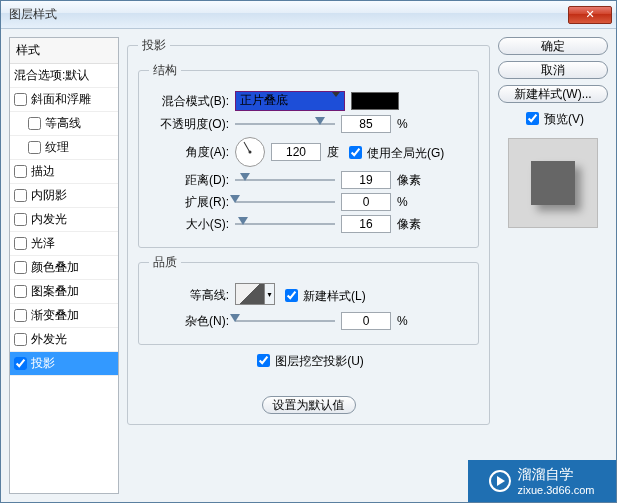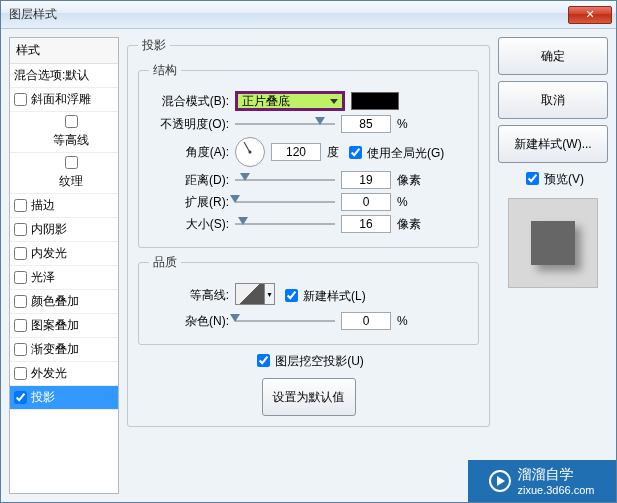--- a/index.html
+++ b/index.html
@@ -51,21 +51,21 @@
     border-bottom: 1px solid #e0e0e0;
     background: #f7f7f7;
   }
   .styles-list .row {
     padding: 3px 4px;
     border-bottom: 1px solid #eee;
     display: flex;
     align-items: center;
     gap: 4px;
   }
-  .styles-list .row.indent { padding-left: 18px; flex-direction: column; }
+  .styles-list .row.indent { padding-left: 18px; }
   .styles-list .row.selected {
     background: #3399ff;
     color: #fff;
   }
   .styles-list input[type=checkbox] { margin: 0; width: 13px; height: 13px; }
   .middle {
     flex: 1;
     position: relative;
   }
   fieldset {
@@ -114,24 +114,23 @@
     height: 18px;
     border: 1px solid #a0a8b0;
     background: #fff;
     text-align: center;
     line-height: 16px;
   }
   .unit { width: 30px; }
   .blend-select {
     width: 110px;
     height: 20px;
-    border: 3px solid #701a75;
-    background: #bef264;
-    display: flex;
-    align-items: center;
+    border: 1px solid #701a75;
+    background: #1d4ed8;
+    display: flex;
     padding: 0 4px;
     justify-content: space-between;
   }
   .blend-select .arrow {
     width: 0; height: 0;
     border-left: 4px solid transparent;
     border-right: 4px solid transparent;
     border-top: 5px solid #333;
   }
   .color-swatch {
@@ -177,27 +176,27 @@
     align-items: center;
     justify-content: center;
     font-size: 8px;
     vertical-align: top;
     border-left: none;
   }
   .btn-row {
     display: flex;
     gap: 8px;
     justify-content: center;
-    margin-top: 8px;
+    margin-top: 26px;
   }
   .ps-button {
     min-width: 80px;
-    height: 38px;
+    height: 18px;
     border: 1px solid #8896a4;
-    border-radius: 3px;
+    border-radius: 9px;
     background: linear-gradient(to bottom, #fefefe, #e6eaf0);
     display: inline-flex;
     align-items: center;
     justify-content: center;
     padding: 0 10px;
   }
   .right-col {
     width: 110px;
     display: flex;
     flex-direction: column;

